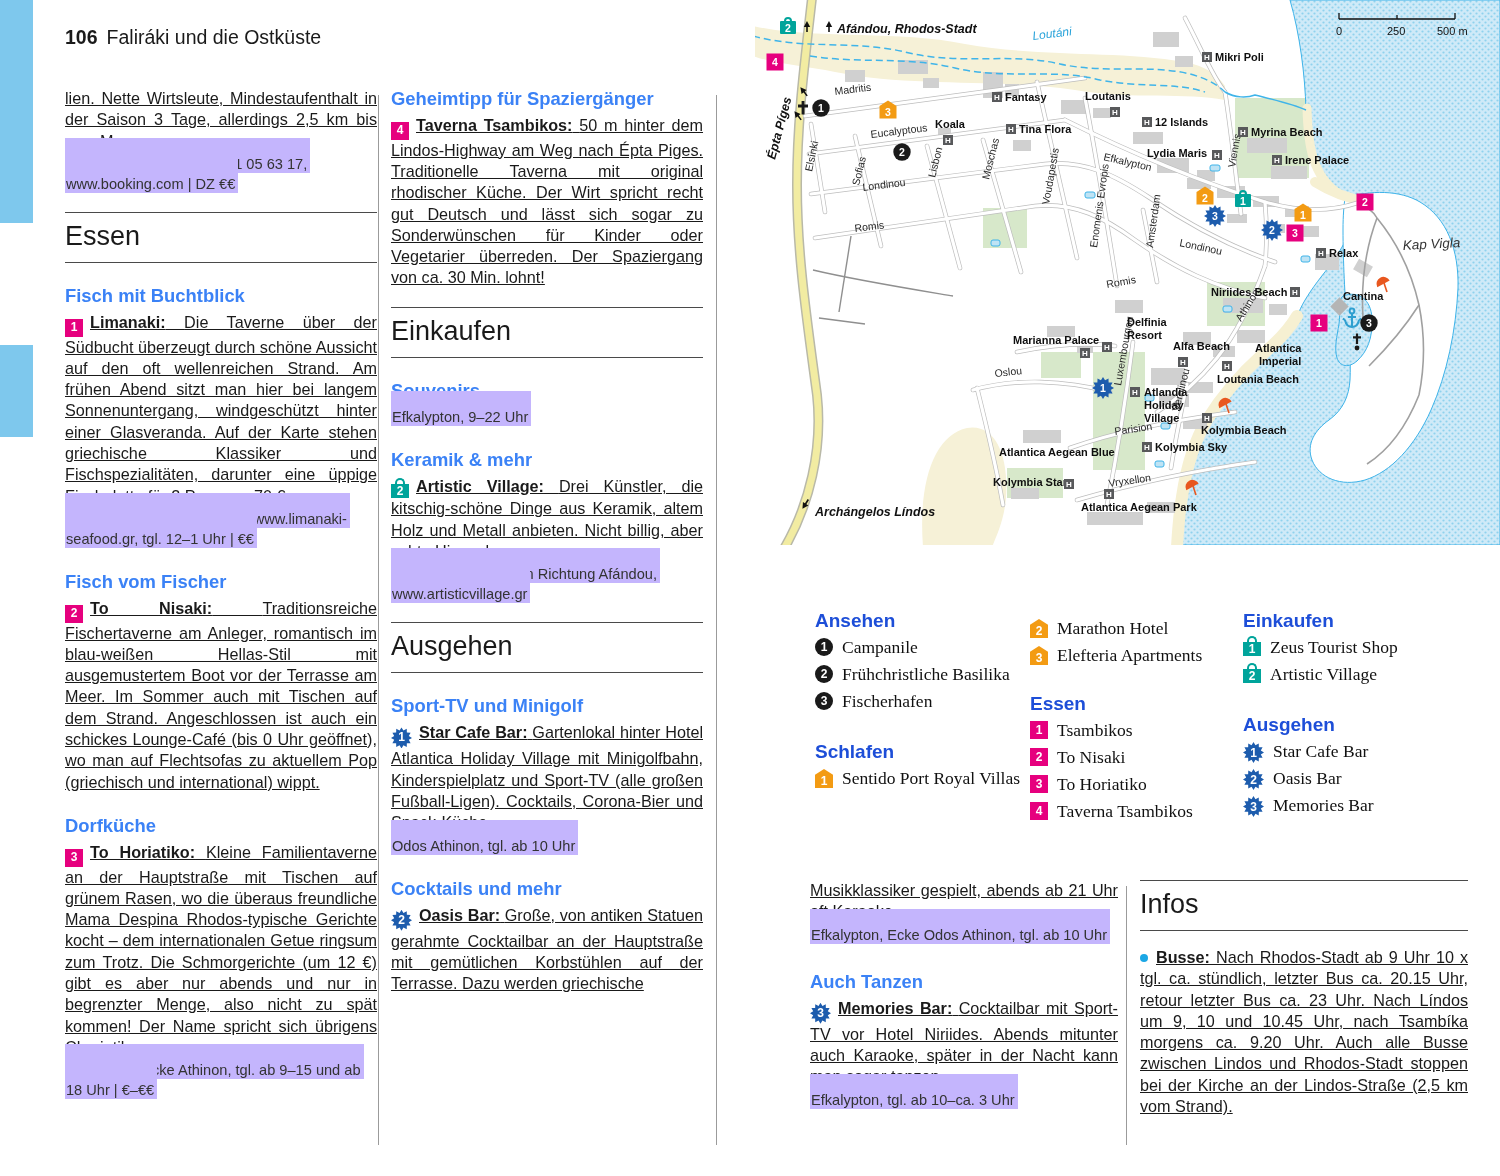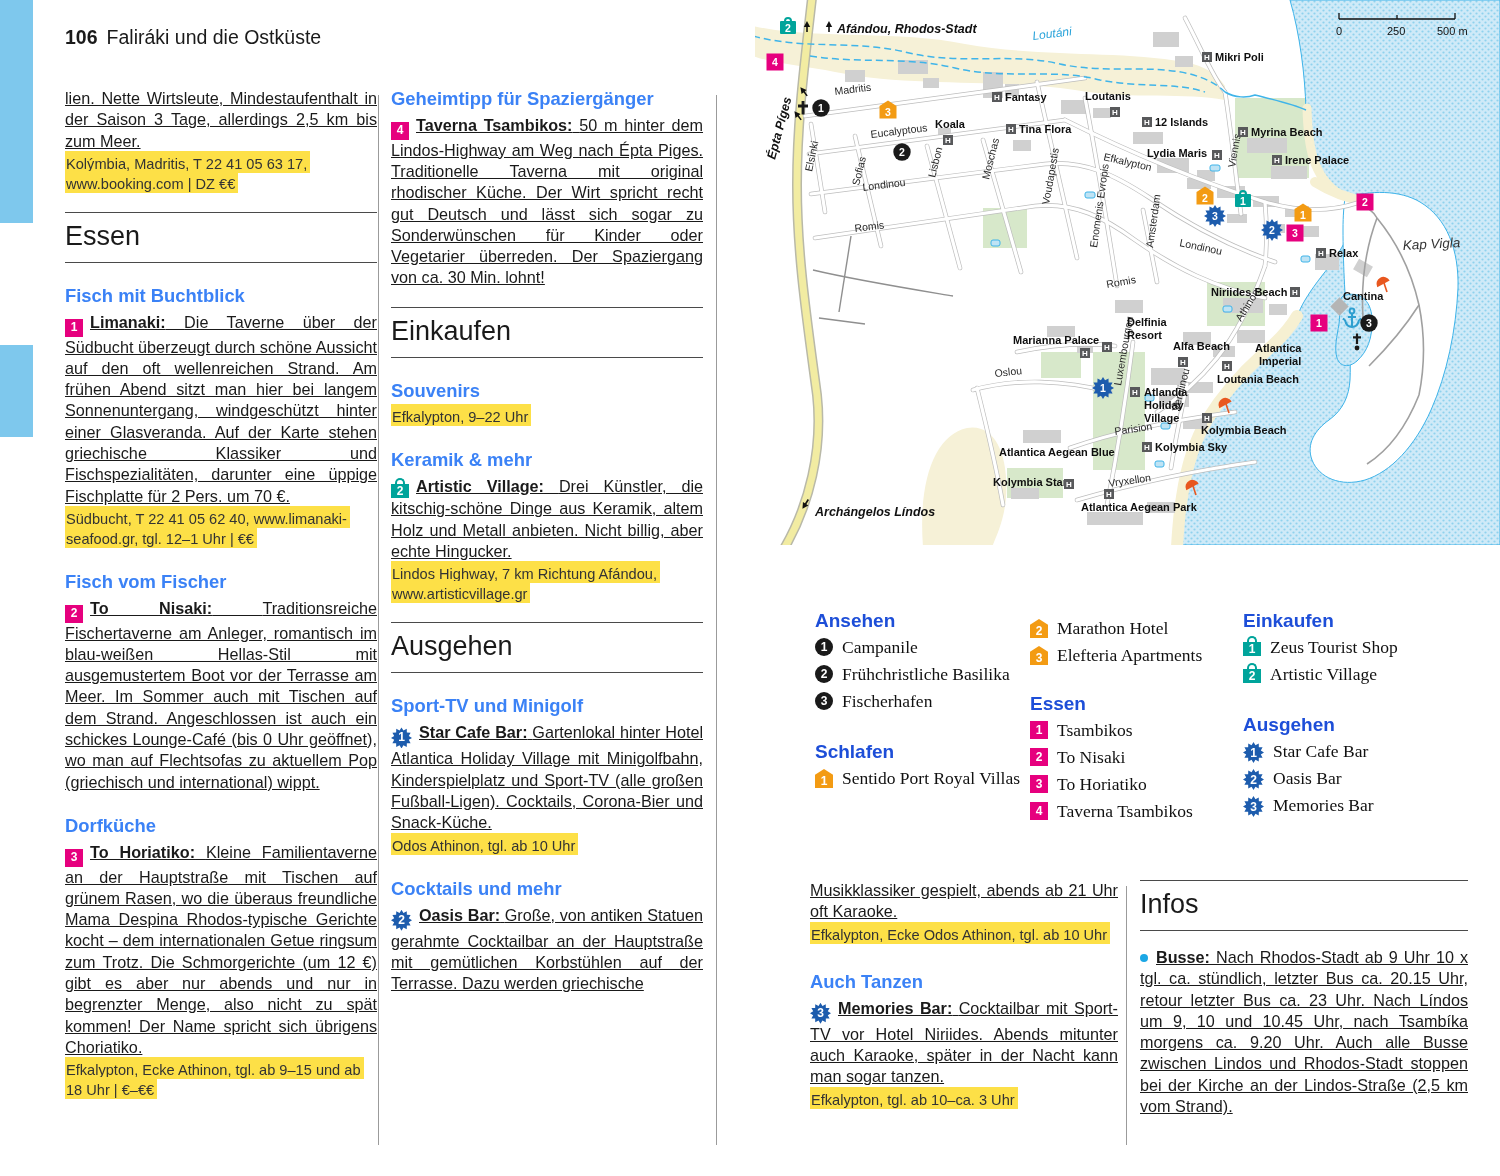--- a/index.html
+++ b/index.html
@@ -11,22 +11,22 @@
   .header{position:absolute;left:65px;top:26px;font-size:19.5px;color:#1a1a1a;}
   .header b{margin-right:9px;}
   .vrule{position:absolute;width:1px;background:#9b9b9b;}
   .col{position:absolute;top:88px;}
   .col-left{left:65px;width:312px;}
   .col-mid{left:391px;width:312px;}
   .col-bmid{position:absolute;left:810px;top:880px;width:308px;}
   .col-infos{position:absolute;left:1140px;top:880px;width:328px;}
   p.body{font-size:16.2px;line-height:21.3px;text-align:justify;margin:0;text-decoration:underline;}
   .infoline{margin:2px 0 0;font-size:14.6px;line-height:20px;}
-  .hl{background:#fde047;box-decoration-break:clone;-webkit-box-decoration-break:clone;
-      padding:5px 3px 1px 1px;color:#333;margin-top:34px;}
+  .hl{background:#c4b5fd;box-decoration-break:clone;-webkit-box-decoration-break:clone;
+      padding:18px 3px 1px 1px;color:#333;margin-top:34px;}
   .sub{color:#3b82f6;font-size:18.4px;font-weight:bold;margin:22px 0 5px;}
   .sub.first{margin-top:0;}
   .section-head{font-size:27px;font-weight:400;color:#1a1a1a;
       border-top:1px solid #4a4a4a;border-bottom:1px solid #4a4a4a;
       padding:8px 0 10px;margin:18px 0 0;}
   
   .bdg{display:inline-flex;align-items:center;justify-content:center;color:#fff;
        font-weight:bold;font-size:12px;font-family:"Liberation Sans",sans-serif;
        vertical-align:-3px;margin-right:7px;flex:none;}
   .b-sq{width:18px;height:18px;background:#e6007e;}

